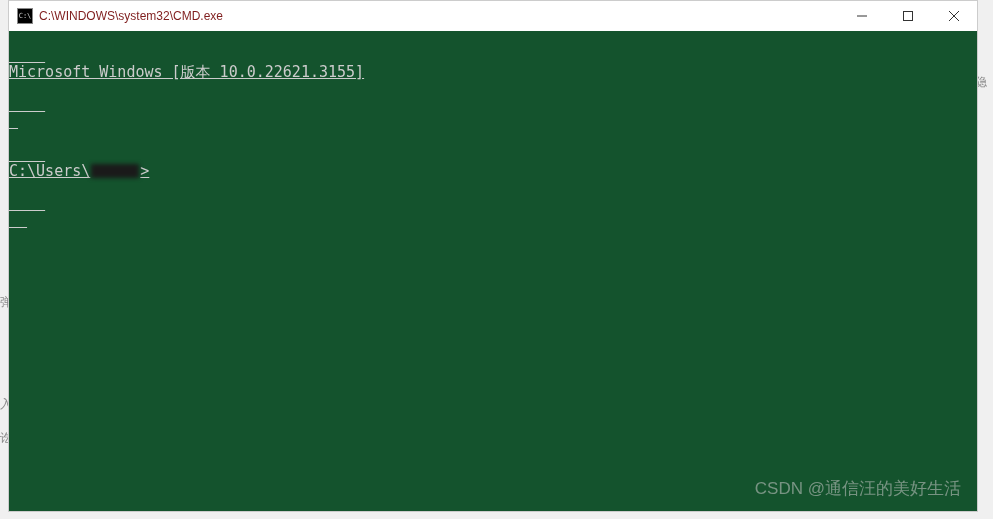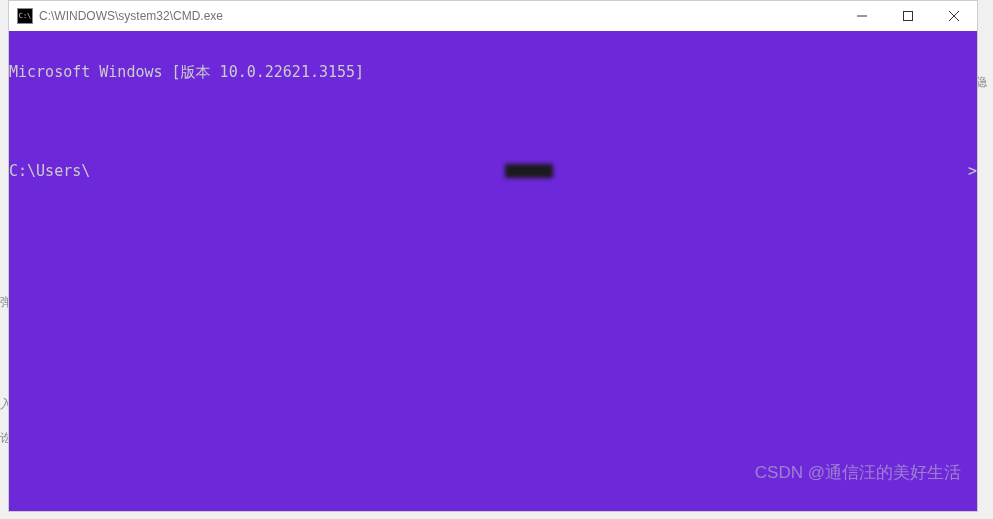--- a/index.html
+++ b/index.html
@@ -47,21 +47,21 @@
     }
     .titlebar-icon-text {
       color: #ccc;
       font-size: 7px;
       font-family: monospace;
       line-height: 1;
     }
     .titlebar-title {
       flex: 1;
       font-size: 12px;
-      color: #737373;
+      color: #7f1d1d;
       white-space: nowrap;
       overflow: hidden;
     }
     .window-controls {
       display: flex;
       height: 100%;
     }
     .window-control {
       width: 46px;
       height: 100%;
@@ -69,50 +69,50 @@
       align-items: center;
       justify-content: center;
       color: #333333;
     }
     .window-control svg {
       width: 10px;
       height: 10px;
     }
     .terminal {
       flex: 1;
-      background: #6d28d9;
+      background: #14532d;
       color: #cccccc;
       font-family: "NSimSun", "SimSun", "Consolas", monospace;
       font-size: 15px;
       line-height: 1.1;
       padding: 0;
       white-space: pre;
       overflow: hidden;
       position: relative;
+      text-decoration: underline;
     }
     .terminal-line {
       white-space: pre;
     }
     .prompt-line {
       display: flex;
       align-items: center;
-      justify-content: space-between;
     }
     .redacted {
       display: inline-block;
       width: 48px;
       height: 14px;
       background: #1a1a1a;
       filter: blur(2px);
       vertical-align: middle;
       margin: 0 1px;
     }
     .watermark {
       position: absolute;
-      bottom: 28px;
+      bottom: 12px;
       right: 16px;
       color: rgba(200, 200, 200, 0.55);
       font-size: 17px;
       font-family: "Microsoft YaHei", sans-serif;
       pointer-events: none;
     }
     .bg-text {
       position: absolute;
       color: #888;
       font-size: 12px;

